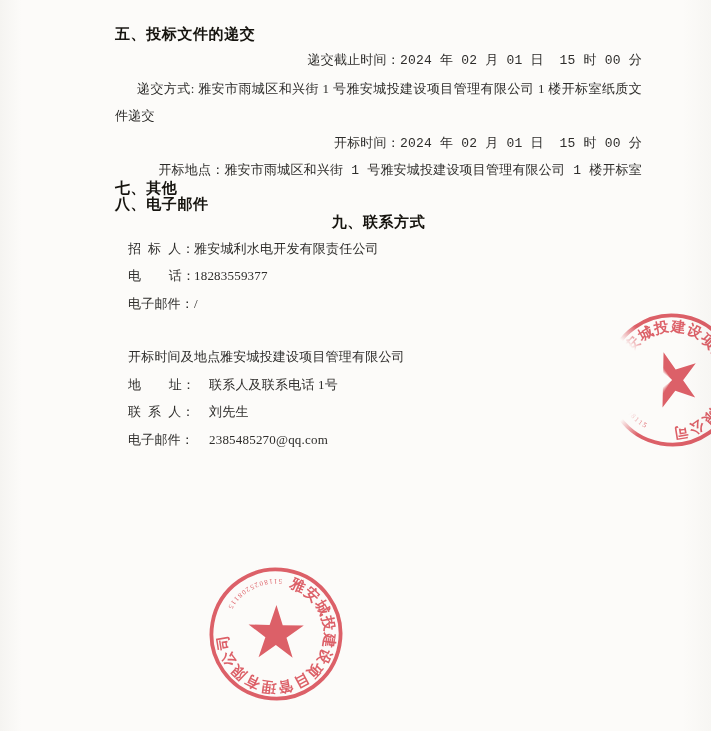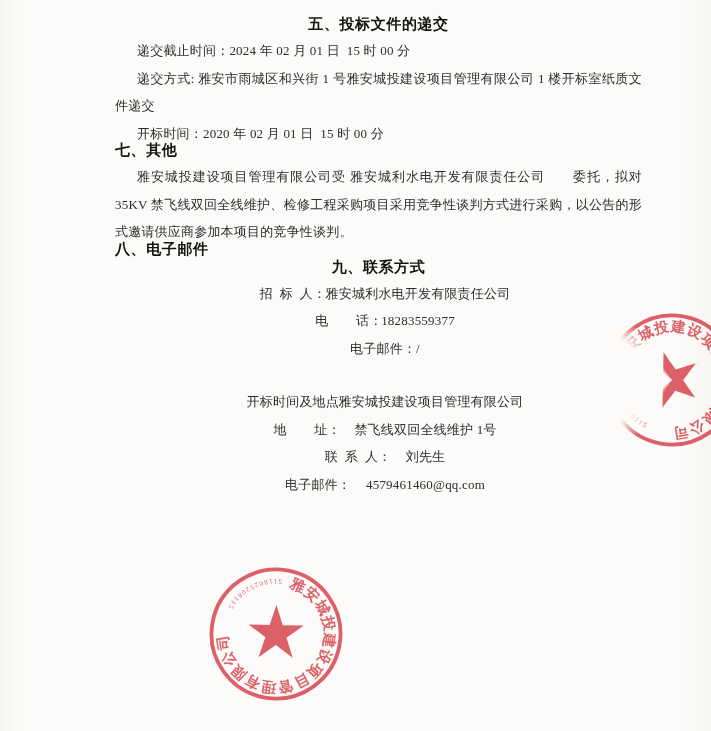--- a/index.html
+++ b/index.html
@@ -11,32 +11,32 @@
     background:linear-gradient(90deg,#f5f4f1 0,#fcfbf9 3%,#fcfbf9 96%,#f7f6f3 100%);
     font-family:"Liberation Serif","DejaVu Serif",serif;
     color:#2e2d2b;
     font-size:13px;
     letter-spacing:.2px;
     box-sizing:border-box;
     padding:9px 69px 0 115px;
   }
   .body-text{width:527px;}
   p{margin:0;line-height:27.5px;text-align:justify;}
-  p.single{text-align:left;white-space:pre;}
+  p.single{text-align:right;white-space:pre;font-family:Liberation Mono, monospace;}
   .indent{text-indent:22px;}
   .indent-sm{text-indent:13px;}
   h2{
     margin:0;font-size:15px;line-height:26px;font-weight:700;
     color:#16140f;letter-spacing:.6px;text-align:left;
   }
   h2.tight{margin-top:-10px;}
   h2.tight2{margin-top:-8px;text-align:center;}
-  h2.first{margin-top:2px;text-align:center;}
+  h2.first{margin-top:12px;}
   .rows{margin-left:13px;}
-  .row{line-height:27.5px;white-space:pre;text-align:center;}
+  .row{line-height:27.5px;white-space:pre;}
   .lbl{display:inline-block;width:66px;white-space:pre;vertical-align:top;}
   .lbl-wide{display:inline-block;width:92px;white-space:pre;vertical-align:top;}
   .val{white-space:pre;}
   .val-gap{padding-left:15px;}
   .agency{margin-top:26px;}
   
   .stamp{position:absolute;color:#d9414b;mix-blend-mode:multiply;opacity:.83;filter:blur(.2px);}
   .stamp svg{display:block;}
   .stamp-main{left:191px;top:549px;}
   .stamp-edge{
@@ -50,40 +50,40 @@
 <body>
 
 <div class="page">
   <div class="body-text">
 
 
     <h2 class="first">五、投标文件的递交</h2>
     <p class="single indent">递交截止时间：2024 年 02 月 01 日  15 时 00 分</p>
     <p class="indent">递交方式: 雅安市雨城区和兴街 1 号雅安城投建设项目管理有限公司 1 楼开标室纸质文件递交</p>
 
-    <p class="single indent">开标时间：2020 年 02 月 01 日  15 时 00 分</p>
+    <p class="single indent">开标时间：2024 年 02 月 01 日  15 时 00 分</p>
+    <p class="single indent">开标地点：雅安市雨城区和兴街 1 号雅安城投建设项目管理有限公司 1 楼开标室</p>
 
     <h2 class="tight">七、其他</h2>
-    <p class="indent">雅安城投建设项目管理有限公司受 雅安城利水电开发有限责任公司　　委托，拟对 35KV 禁飞线双回全线维护、检修工程采购项目采用竞争性谈判方式进行采购，以公告的形式邀请供应商参加本项目的竞争性谈判。</p>
 
     <h2 class="tight">八、电子邮件</h2>
 
     <h2 class="tight2">九、联系方式</h2>
 
     <div class="rows">
       <div class="row"><span class="lbl">招  标  人：</span><span class="val">雅安城利水电开发有限责任公司</span></div>
       <div class="row"><span class="lbl">电        话：</span><span class="val">18283559377</span></div>
       <div class="row"><span class="lbl">电子邮件：</span><span class="val">/</span></div>
     </div>
 
     <div class="rows agency">
       <div class="row"><span class="lbl-wide">开标时间及地点：</span><span class="val">雅安城投建设项目管理有限公司</span></div>
-      <div class="row"><span class="lbl">地        址：</span><span class="val val-gap">禁飞线双回全线维护 1号</span></div>
+      <div class="row"><span class="lbl">地        址：</span><span class="val val-gap">联系人及联系电话 1号</span></div>
       <div class="row"><span class="lbl">联  系  人：</span><span class="val val-gap">刘先生</span></div>
-      <div class="row"><span class="lbl">电子邮件：</span><span class="val val-gap">4579461460@qq.com</span></div>
+      <div class="row"><span class="lbl">电子邮件：</span><span class="val val-gap">2385485270@qq.com</span></div>
     </div>
   </div>
 
   <div class="stamp stamp-main">
     <svg width="170" height="170" viewBox="-85 -85 170 170">
       <g transform="rotate(145)">
         <circle cx="0" cy="0" r="64.5" fill="none" stroke="currentColor" stroke-width="3.8"></circle>
         <path id="sealRingMain" d="M -37.5 30.9 A 48.6 48.6 0 1 1 37.5 30.9" fill="none"></path>
         <path id="sealCodeMain" d="M -42.1 35.4 A 55 55 0 0 0 42.1 35.4" fill="none"></path>
         <text class="ring-text" font-size="14.5" fill="currentColor">

